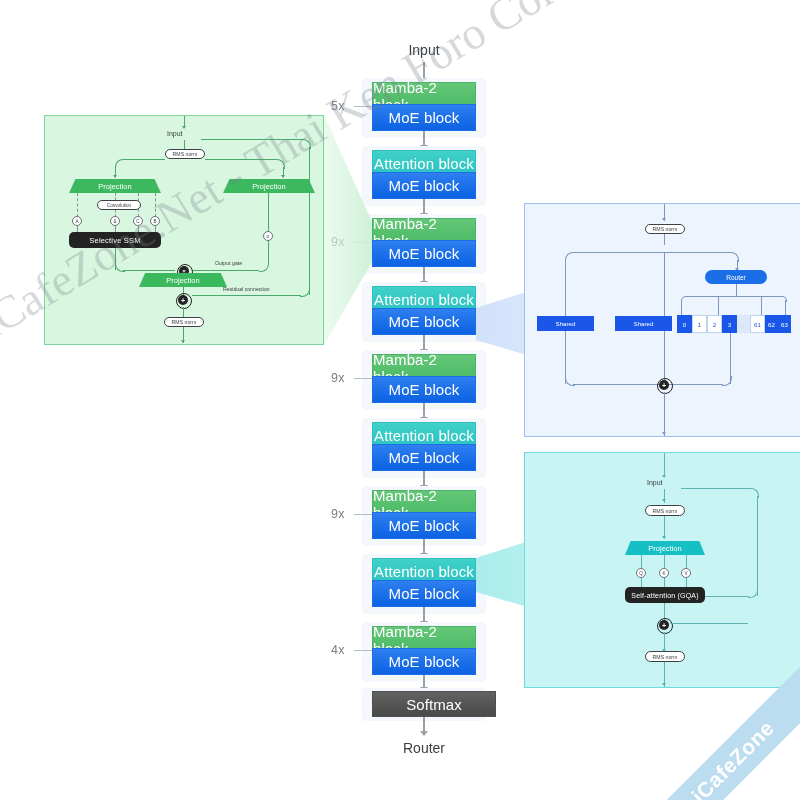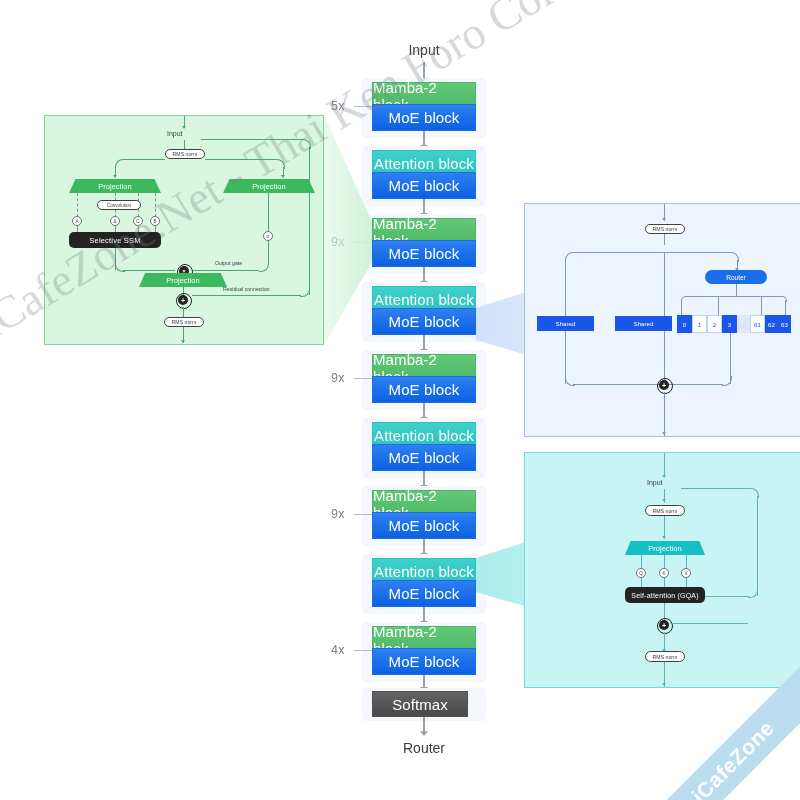--- a/index.html
+++ b/index.html
@@ -222,21 +222,21 @@
 
     <div class="stack-halo" style="left:338px;top:622px;width:124px;height:60px;"></div>
     <div class="blk mamba" style="left:348px;top:626px;width:104px;height:27px;">Mamba-2 block</div>
     <div class="blk moe" style="left:348px;top:648px;width:104px;height:27px;">MoE block</div>
     <div class="col-label" style="left:300px;top:643px;width:28px;">4x</div>
     <div class="leader" style="left:330px;top:650px;width:18px;"></div>
     <div class="arrow-line" style="left:399px;top:675px;height:14px;"></div>
     <div class="arrow-head" style="left:396px;top:687px;"></div>
 
     <div class="stack-halo" style="left:338px;top:688px;width:124px;height:33px;"></div>
-    <div class="blk softmax" style="left:348px;top:691px;width:96px;height:26px;">Softmax</div>
+    <div class="blk softmax" style="left:348px;top:691px;width:124px;height:26px;">Softmax</div>
     <div class="arrow-line" style="left:399px;top:717px;height:16px;"></div>
     <div class="arrow-head" style="left:396px;top:731px;"></div>
     <div class="io-text" style="left:340px;top:740px;width:120px;">Router</div>
   </div>
 
   <svg class="wedge" style="left:0;top:0;width:800px;height:800px;" viewBox="0 0 800 800">
     <defs>
       <linearGradient id="wg" x1="1" y1="0" x2="0" y2="0">
         <stop offset="0%" stop-color="#cdf0d7" stop-opacity="0.95"></stop>
         <stop offset="100%" stop-color="#d9f7e0" stop-opacity="0.55"></stop>

